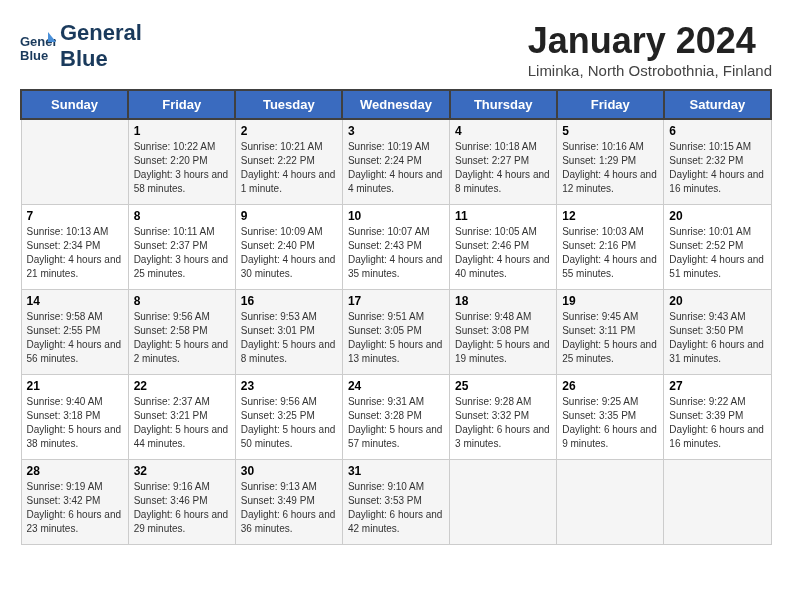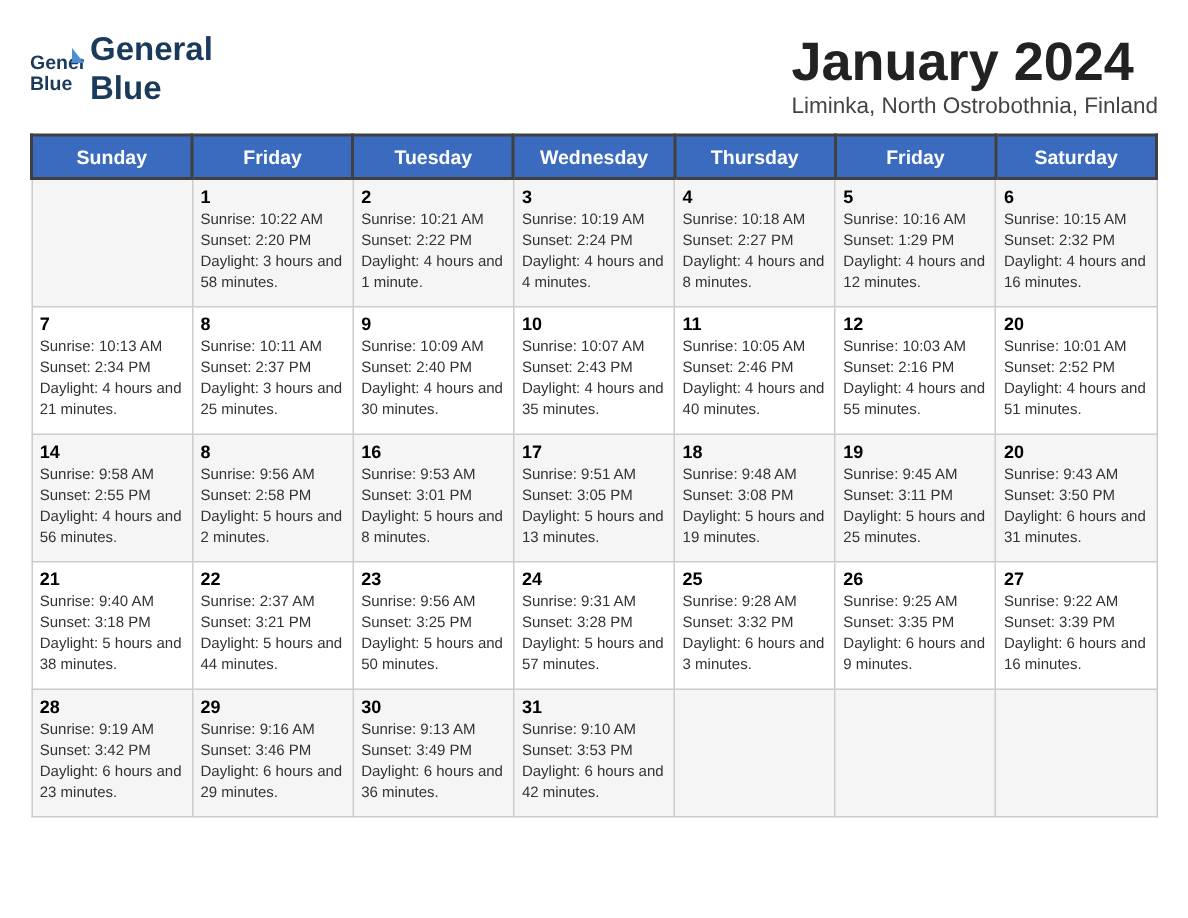--- a/index.html
+++ b/index.html
@@ -350,21 +350,21 @@
       <tr>
         <td>
         <span class="day-number">28</span>
         <div class="day-info">
           <div>Sunrise: 9:19 AM</div>
           <div>Sunset: 3:42 PM</div>
           <div>Daylight: 6 hours and 23 minutes.</div>
         </div>
       </td>
         <td>
-        <span class="day-number">29</span>
+        <span class="day-number">32</span>
         <div class="day-info">
           <div>Sunrise: 9:16 AM</div>
           <div>Sunset: 3:46 PM</div>
           <div>Daylight: 6 hours and 29 minutes.</div>
         </div>
       </td>
         <td>
         <span class="day-number">30</span>
         <div class="day-info">
           <div>Sunrise: 9:13 AM</div>

